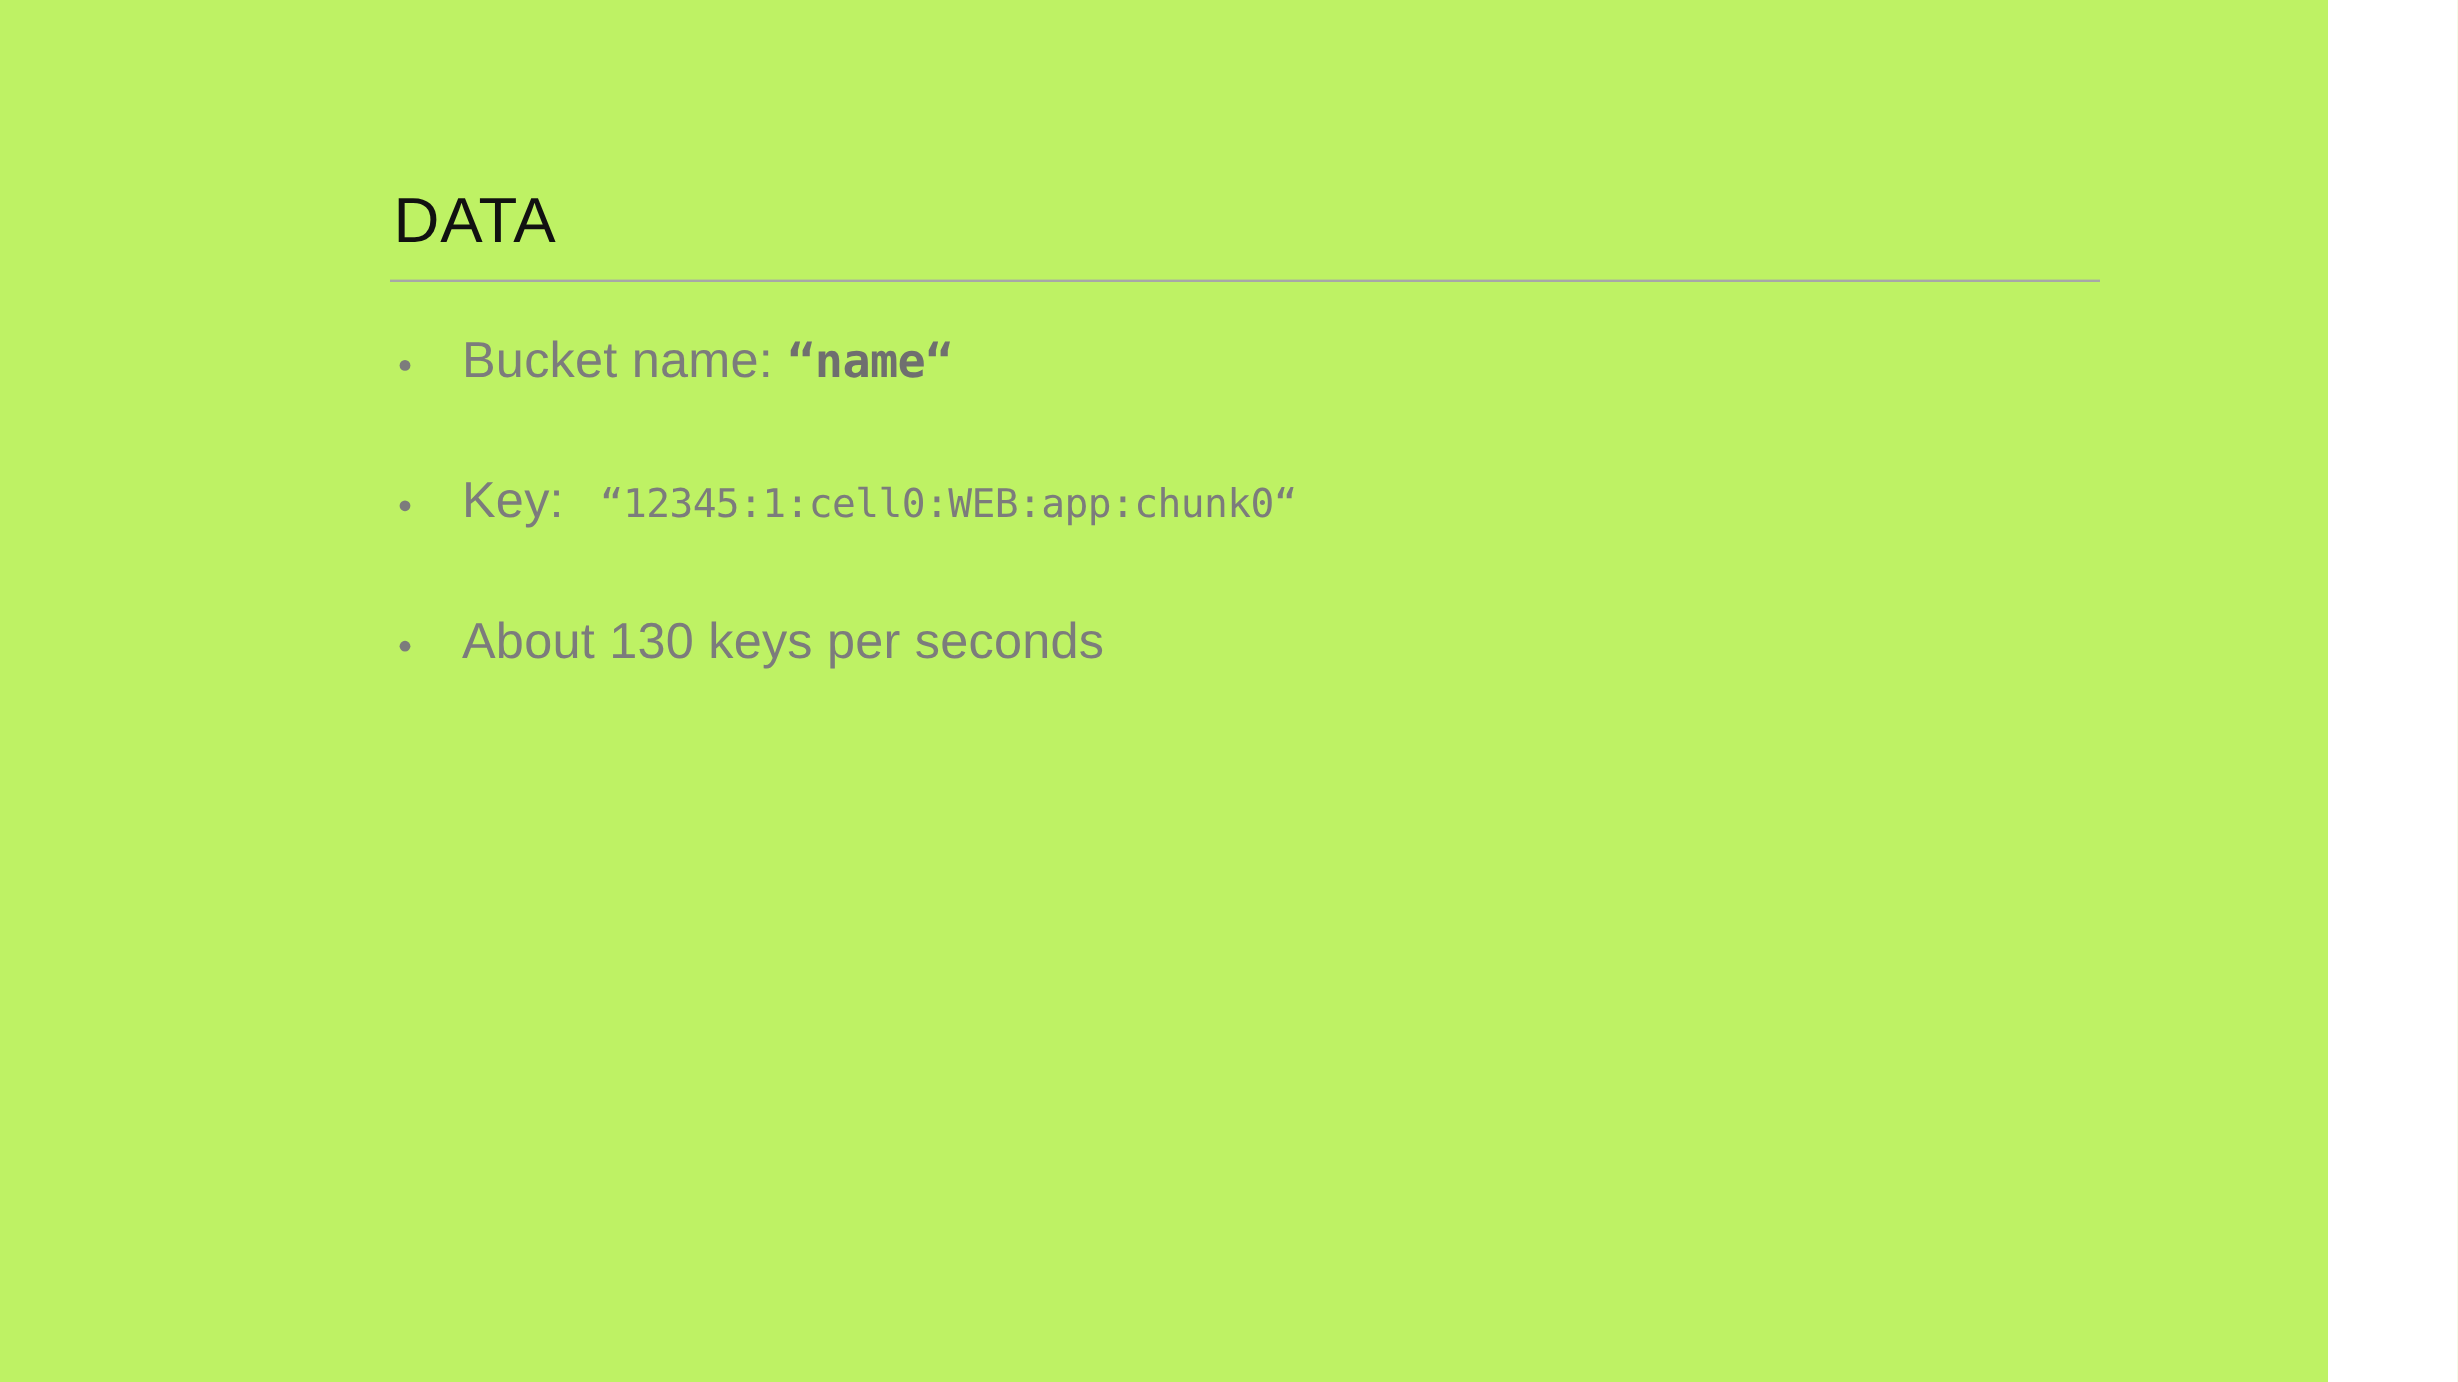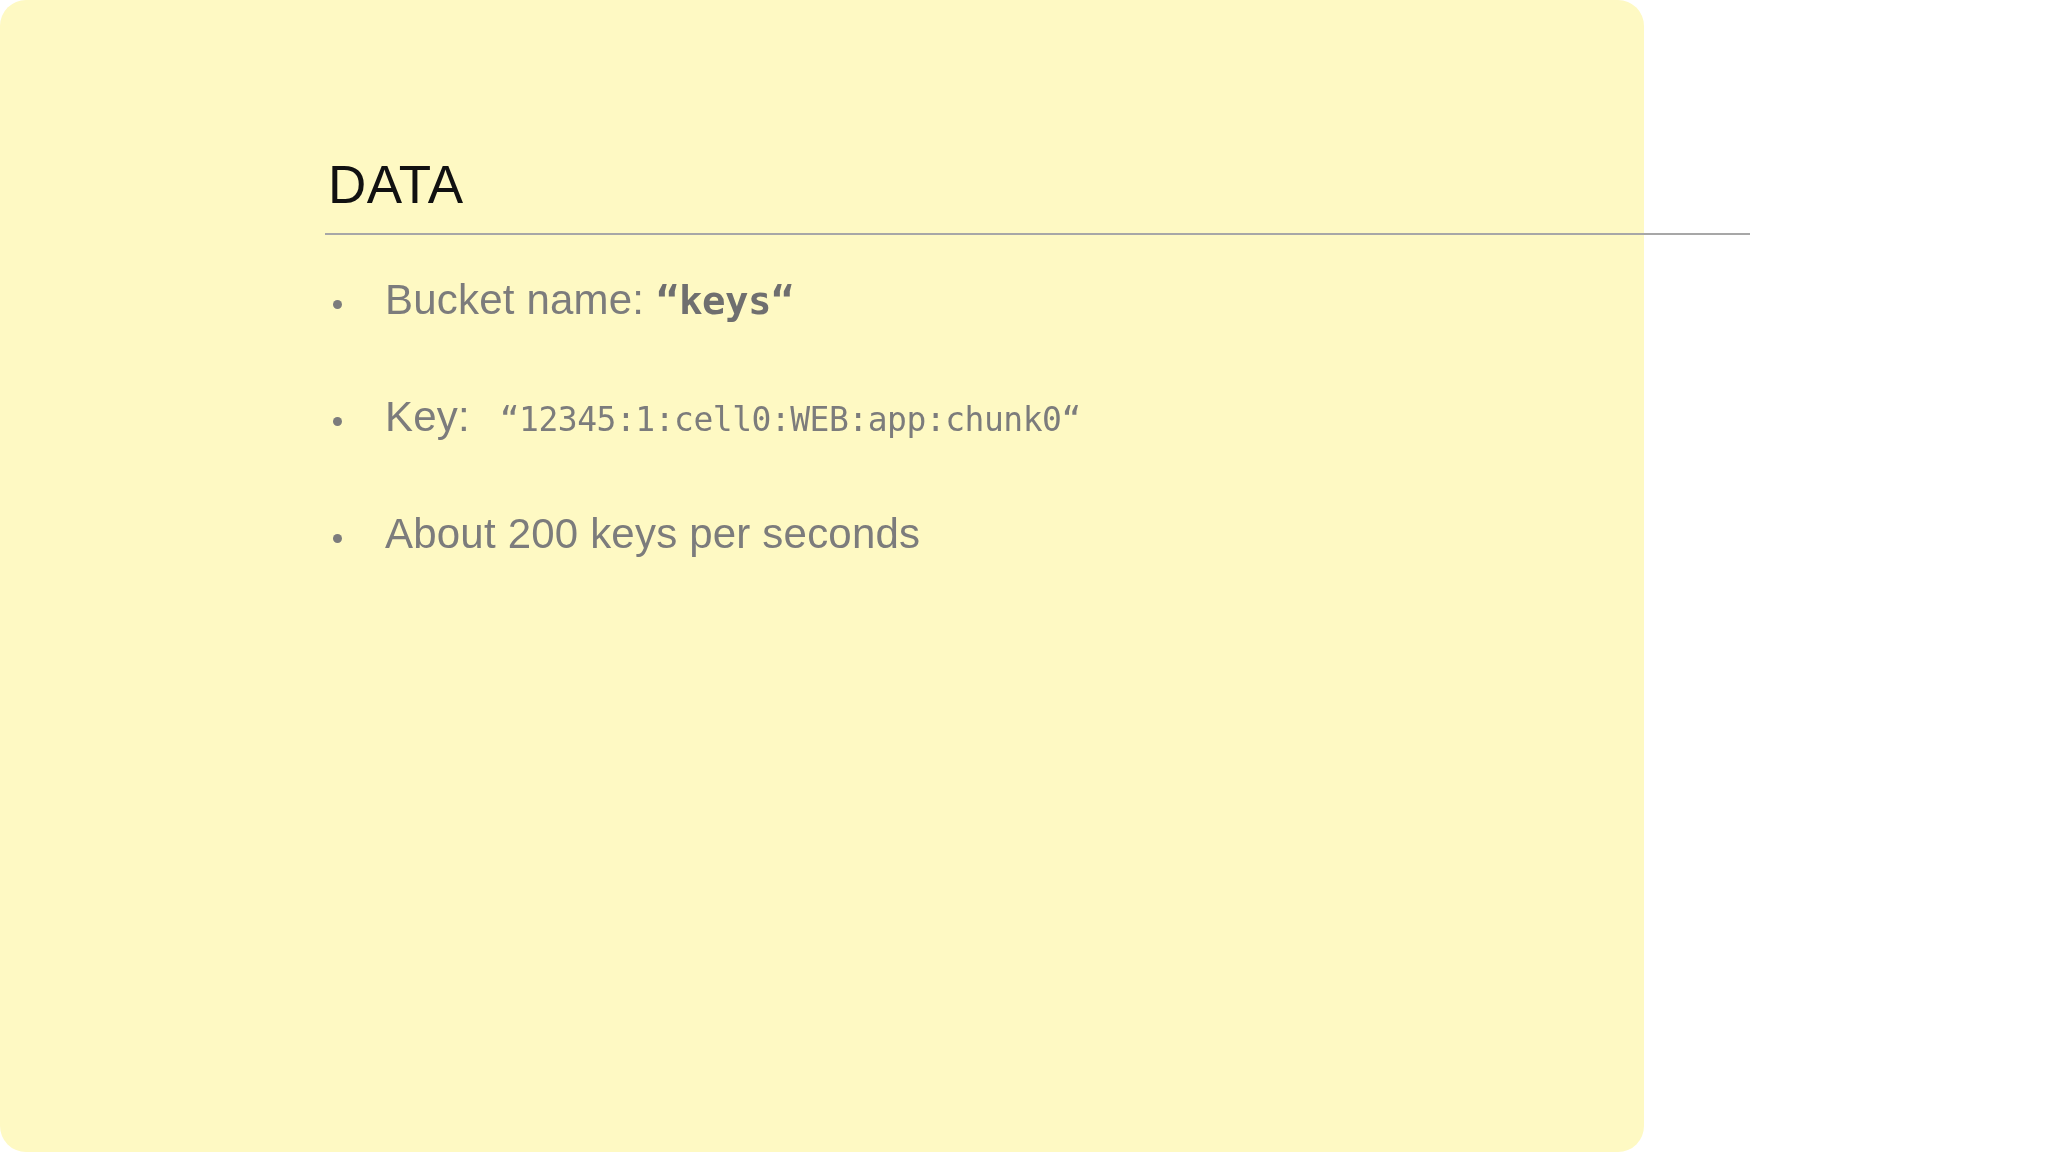--- a/index.html
+++ b/index.html
@@ -10,24 +10,23 @@
   body {
     width: 2048px;
     height: 1152px;
     overflow: hidden;
     font-family: "Liberation Sans", sans-serif;
     -webkit-font-smoothing: antialiased;
   }
 
   .slide {
     position: relative;
-    width: 1644px;
+    width: 1940px;
     height: 1152px;
-    background: #fef9c3;
-    border-radius: 26px;
+    background: #bef264;
   }
 
   
   .slide-title {
     position: absolute;
     left: 328px;
     top: 118px;
     font-size: 53px;
     line-height: 62px;
     font-weight: 300;
@@ -109,28 +108,28 @@
 <div class="slide">
 
   <h1 class="slide-title">DATA</h1>
 
   <div class="title-rule"></div>
 
   <div class="bullet-list">
 
     <div class="bullet-row">
       <span class="bullet-marker"></span>
-      <div class="bullet-text"><span>Bucket name: </span><span class="mono-bold">“keys“</span></div>
+      <div class="bullet-text"><span>Bucket name: </span><span class="mono-bold">“name“</span></div>
     </div>
 
     <div class="bullet-row">
       <span class="bullet-marker"></span>
       <div class="bullet-text"><span>Key: </span><span class="gap"></span><span class="mono-wide">“12345:1:cell0:WEB:app:chunk0“</span></div>
     </div>
 
 
     <div class="bullet-row row-last">
       <span class="bullet-marker"></span>
-      <div class="bullet-text"><span>About 200 keys per seconds</span></div>
+      <div class="bullet-text"><span>About 130 keys per seconds</span></div>
     </div>
 
   </div>
 </div>
 
 </body></html>

